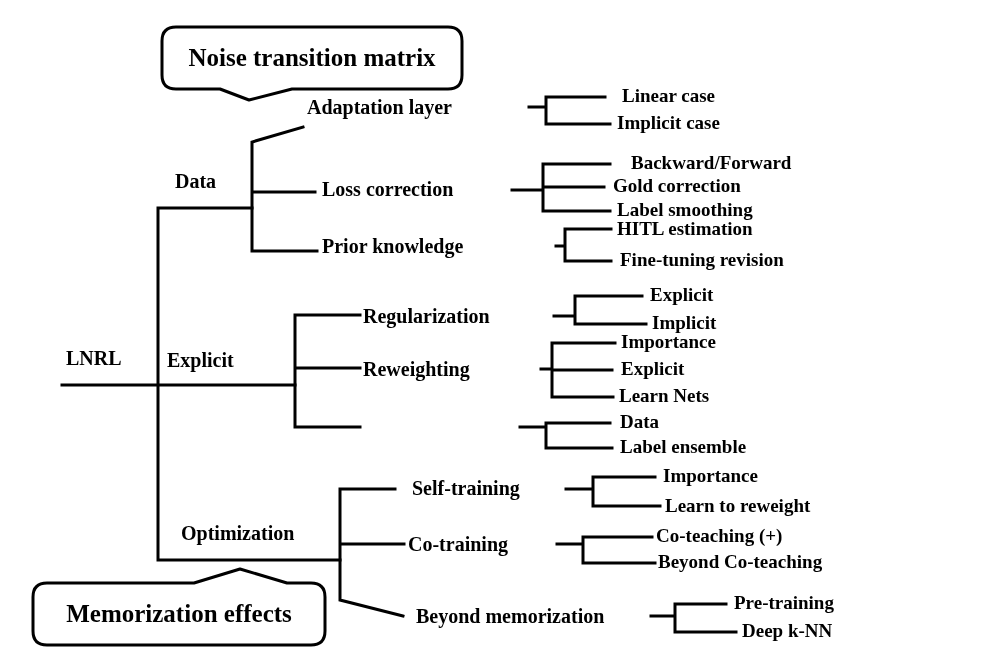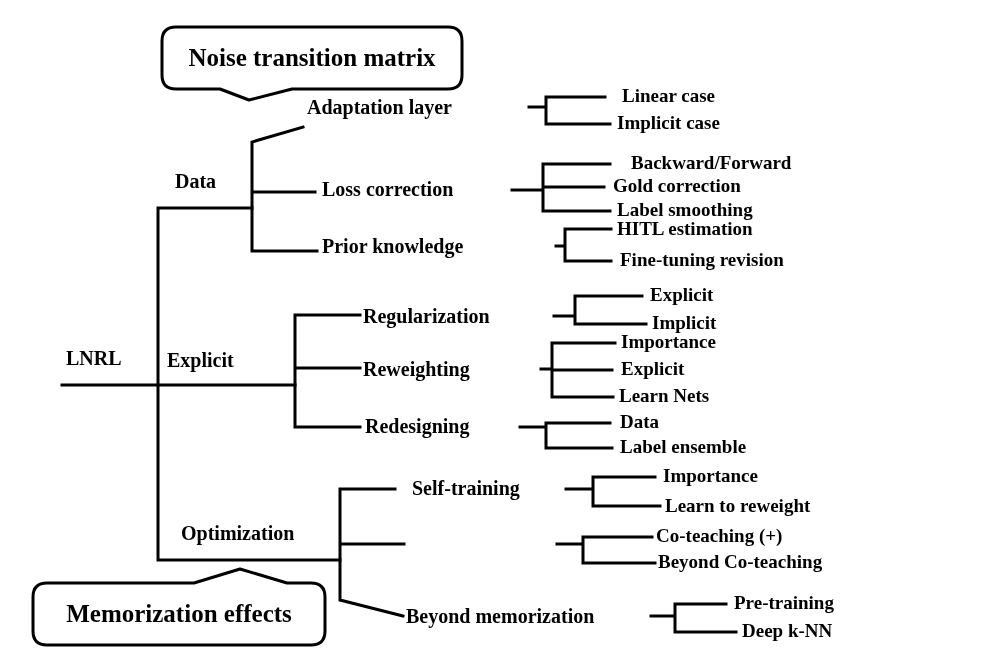--- a/index.html
+++ b/index.html
@@ -73,24 +73,24 @@
   <span class="lbl s-big" style="left:175px;top:181px">Data</span>
   <span class="lbl s-big" style="left:167px;top:360px">Explicit</span>
   <span class="lbl s-big" style="left:181px;top:533px">Optimization</span>
 
   <span class="lbl s-big" style="left:307px;top:107px">Adaptation layer</span>
   <span class="lbl s-big" style="left:322px;top:189px">Loss correction</span>
   <span class="lbl s-big" style="left:322px;top:246px">Prior knowledge</span>
 
   <span class="lbl s-big" style="left:363px;top:316px">Regularization</span>
   <span class="lbl s-big" style="left:363px;top:369px">Reweighting</span>
-  <span class="lbl s-big" style="left:365px;top:426px">Redesigning</span>
 
   <span class="lbl s-big" style="left:412px;top:488px">Self-training</span>
-  <span class="lbl s-big" style="left:406px;top:616px">Beyond memorization</span>
+  <span class="lbl s-big" style="left:408px;top:544px">Co-training</span>
+  <span class="lbl s-big" style="left:416px;top:616px">Beyond memorization</span>
 
   <span class="lbl s-leaf" style="left:622px;top:96px">Linear case</span>
   <span class="lbl s-leaf" style="left:617px;top:123px">Implicit case</span>
   <span class="lbl s-leaf" style="left:631px;top:163px">Backward/Forward</span>
   <span class="lbl s-leaf" style="left:613px;top:186px">Gold correction</span>
   <span class="lbl s-leaf" style="left:617px;top:210px">Label smoothing</span>
   <span class="lbl s-leaf" style="left:617px;top:229px">HITL estimation</span>
   <span class="lbl s-leaf" style="left:620px;top:260px">Fine-tuning revision</span>
 
   <span class="lbl s-leaf" style="left:650px;top:295px">Explicit</span>

